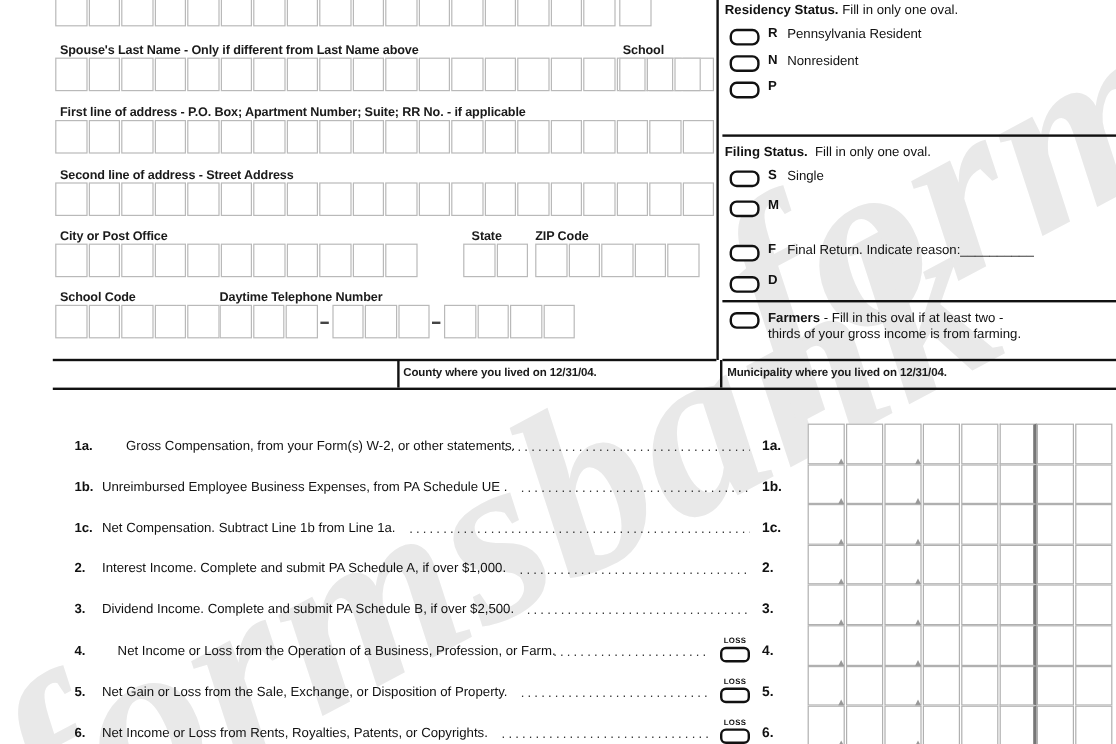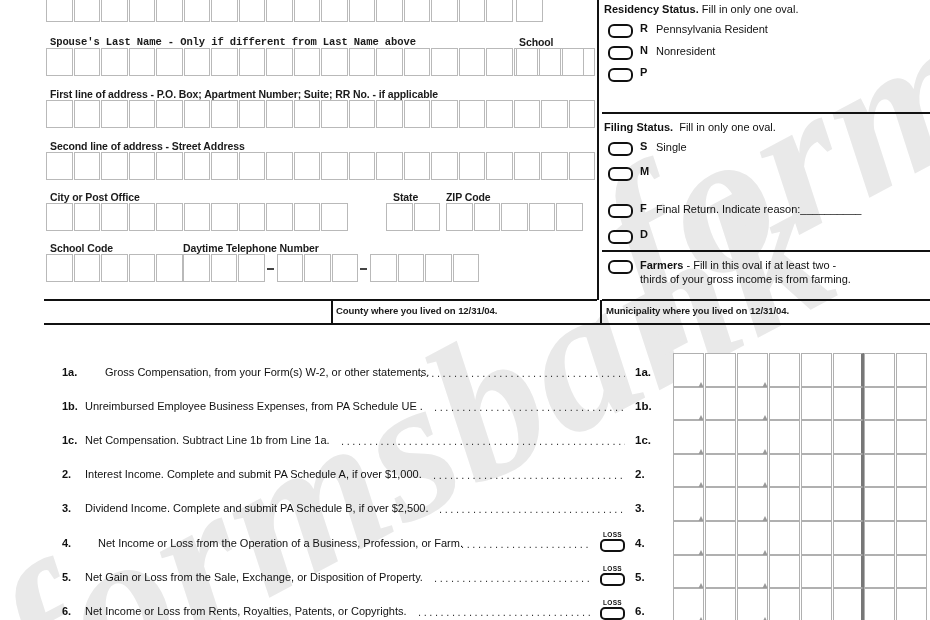--- a/index.html
+++ b/index.html
@@ -98,21 +98,21 @@
 
 <div id="page">
 
   <div class="wm wm1">formsbank</div>
   <div class="wm wm2">formsbank</div>
 
   <div class="layer">
 
     <div id="personal-area"></div>
 
-    <div class="lbl" style="left:50px;top:36px;font-family:Liberation Mono, monospace;">Spouse's Last Name - Only if different from Last Name above</div>
+    <div class="lbl" style="left:50px;top:36px;">Spouse's Last Name - Only if different from Last Name above</div>
     <div class="lbl" style="left:519px;top:36px;">School</div>
     <div class="lbl" style="left:50px;top:140px;">Second line of address - Street Address</div>
     <div class="lbl" style="left:50px;top:88px;">First line of address - P.O. Box; Apartment Number; Suite; RR No. - if applicable</div>
     <div class="lbl" style="left:50px;top:191px;">City or Post Office</div>
     <div class="lbl" style="left:393px;top:191px;">State</div>
     <div class="lbl" style="left:446px;top:191px;">ZIP Code</div>
     <div class="lbl" style="left:50px;top:242px;">School Code</div>
     <div class="lbl" style="left:183px;top:242px;">Daytime Telephone Number</div>
 
     <div id="boxes">

